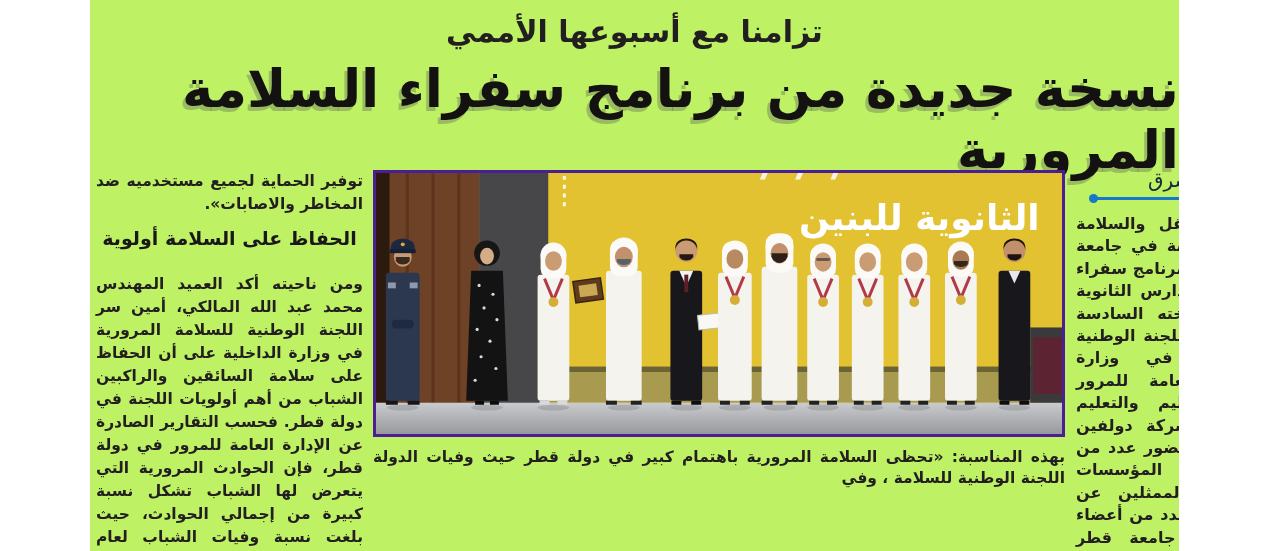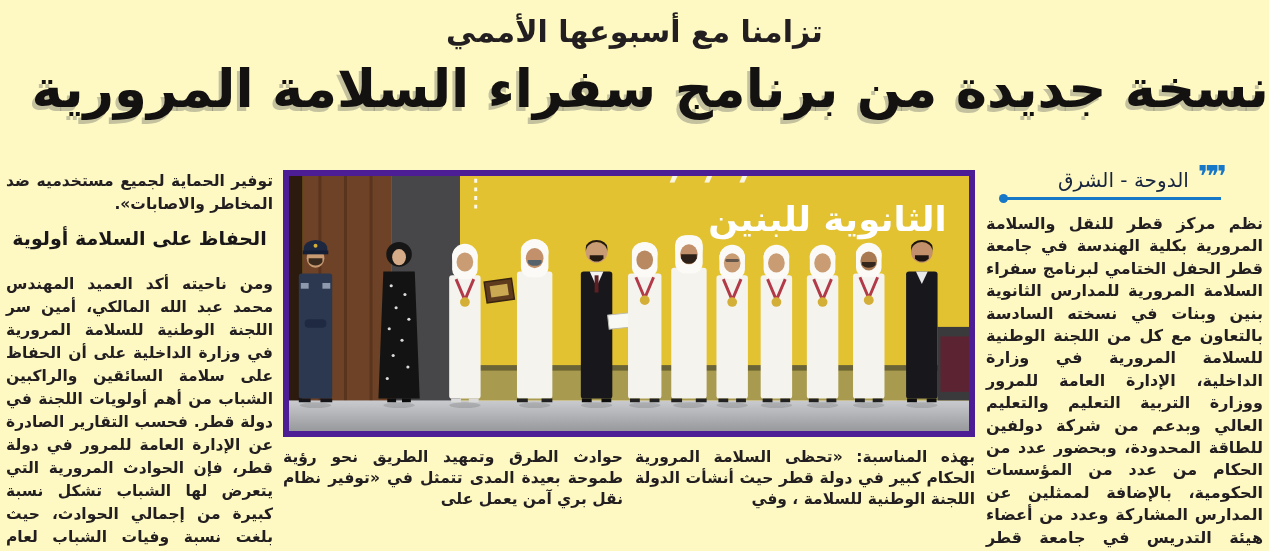--- a/index.html
+++ b/index.html
@@ -1,19 +1,19 @@
 <!DOCTYPE html>
 <html lang="ar"><head>
 <meta charset="utf-8">
 <style>
   * { margin:0; padding:0; box-sizing:border-box; }
   body { background:#ffffff; font-family:"DejaVu Sans", sans-serif; }
   .page {
-    position:relative; width:1269px; height:551px;
-    background:#fef9c3; overflow:hidden; margin:0 auto;
+    position:relative; width:1089px; height:551px;
+    background:#bef264; overflow:hidden; margin:0 auto;
   }
   .kicker {
     position:absolute; top:14px; left:0; width:100%;
     text-align:center; font-size:30px; font-weight:700; color:#231f20;
     direction:rtl;
   }
   .headline {
     position:absolute; top:58px; left:0; width:100%;
     font-size:53px; font-weight:700; color:#141111;
     direction:rtl; letter-spacing:-1px;
@@ -53,21 +53,21 @@
   .left-col .para {
     font-size:15.5px; line-height:23px; font-weight:700; text-align:justify;
   }
   .left-col h2 {
     text-align:center; font-size:19px; font-weight:700; color:#1a1718;
     margin:11px 0 24px 0;
   }
   
   .photo {
     position:absolute; top:170px; left:283px; width:692px; height:267px;
-    border:6px solid #4c1d95; background:#e3c231; overflow:hidden;
+    border:3px solid #4c1d95; background:#e3c231; overflow:hidden;
   }
   .photo svg { display:block; width:100%; height:100%; }
   
   .captions {
     position:absolute; top:447px; left:283px; width:692px;
     display:flex; gap:12px; direction:rtl;
   }
   .captions p {
     flex:1; font-size:15.5px; line-height:21px; font-weight:700;
     color:#231f20; text-align:justify;
@@ -265,22 +265,21 @@
         <path d="M0,100 l-6,0 6,13 6,-13 z" fill="#e8e8e8"></path>
         <circle cx="0" cy="80" r="11" fill="#c2906a"></circle>
         <path d="M-11,80 a11,11 0 0 1 22,0 v-5 a11,8 0 0 0 -22,0 z" fill="#1c1410"></path>
         <path d="M-7,86 a8,7 0 0 0 14,0 v-3 h-14 z" fill="#1c1410"></path>
         <path d="M-15,233 h10 v4 h-10 z M5,233 h10 v4 h-10 z" fill="#0e0e0e"></path>
       </g>
     </svg>
   </figure>
 
   <div class="captions">
-    <p>بهذه المناسبة: «تحظى السلامة المرورية الحكام كبير في دولة قطر حيث أنشأت الدولة اللجنة الوطنية للسلامة ، وفي</p>
-    <p>حوادث الطرق وتمهيد الطريق نحو رؤية طموحة بعيدة المدى تتمثل في «توفير نظام نقل بري آمن يعمل على</p>
+    <p>بهذه المناسبة: «تحظى السلامة المرورية باهتمام كبير في دولة قطر حيث وفيات الدولة اللجنة الوطنية للسلامة ، وفي</p>
   </div>
 
   <section class="right-col">
     <div class="byline-row">
       <span class="quote-glyph">❞❞</span>
       <span class="byline-text">الدوحة - الشرق</span>
     </div>
     <div class="byline-rule">
         <span class="dot"></span>
       </div>

